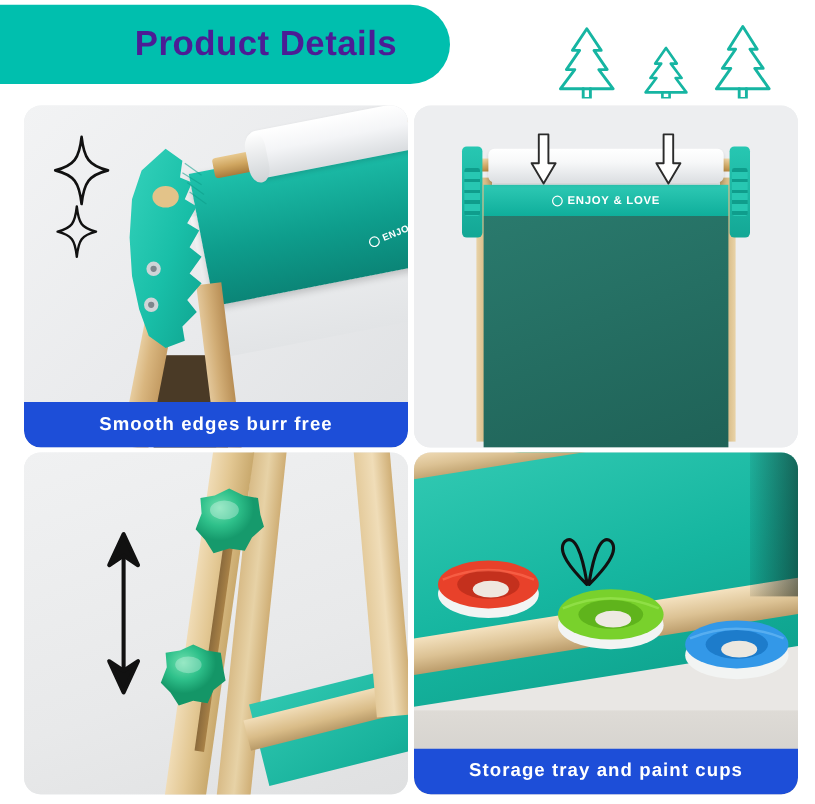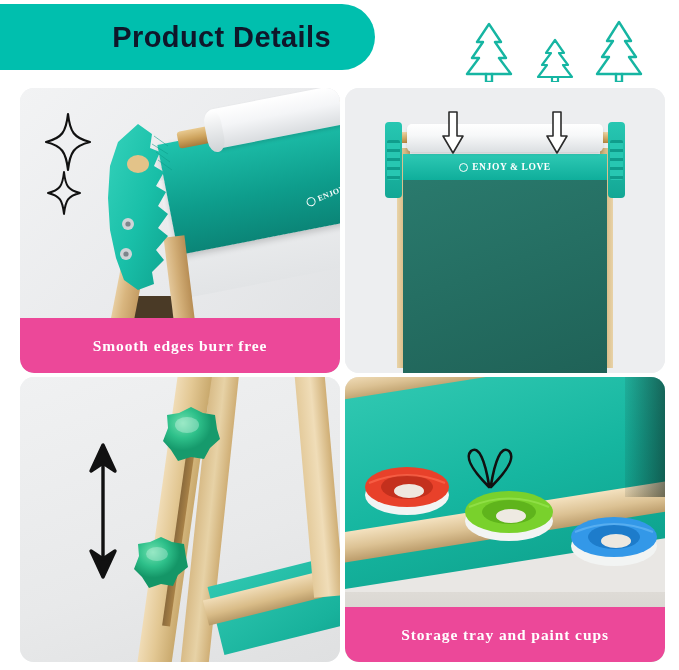--- a/index.html
+++ b/index.html
@@ -15,21 +15,21 @@
   .header { position: absolute; left: 0; top: 0; width: 679px; height: 90px; }
   .title-banner {
     position: absolute; left: -40px; top: 4px;
     width: 415px; height: 66px;
     background: #00bfae;
     border-radius: 33px;
     display: flex; align-items: center; justify-content: flex-end;
     padding-right: 44px;
   }
   .title-text {
-    color: #0f172a;
+    color: #4c1d95;
     font-size: 29px;
     font-weight: bold;
     letter-spacing: .4px;
     white-space: nowrap;
   }
   .trees { position: absolute; left: 455px; top: 20px; width: 200px; height: 62px; }
   .trees svg { display: block; }
 
   
   .grid {
@@ -38,28 +38,27 @@
     display: grid;
     grid-template-columns: 320px 320px;
     grid-template-rows: 285px 285px;
     gap: 4px 5px;
   }
   .card {
     position: relative;
     border-radius: 14px;
     overflow: hidden;
     background: #eceef0;
-    font-family: Liberation Serif, serif;
   }
   .photo { position: absolute; inset: 0; overflow: hidden; }
 
   .caption {
     position: absolute; left: 0; right: 0; bottom: 0;
-    height: 55px;
-    background: #ec4899;
+    height: 38px;
+    background: #1d4ed8;
     border-bottom-left-radius: 14px;
     border-bottom-right-radius: 14px;
     display: flex; align-items: center; justify-content: center;
     z-index: 6;
   }
   .caption span {
     color: #ffffff; font-size: 15.5px; font-weight: bold;
     letter-spacing: .9px; white-space: nowrap;
   }
 

